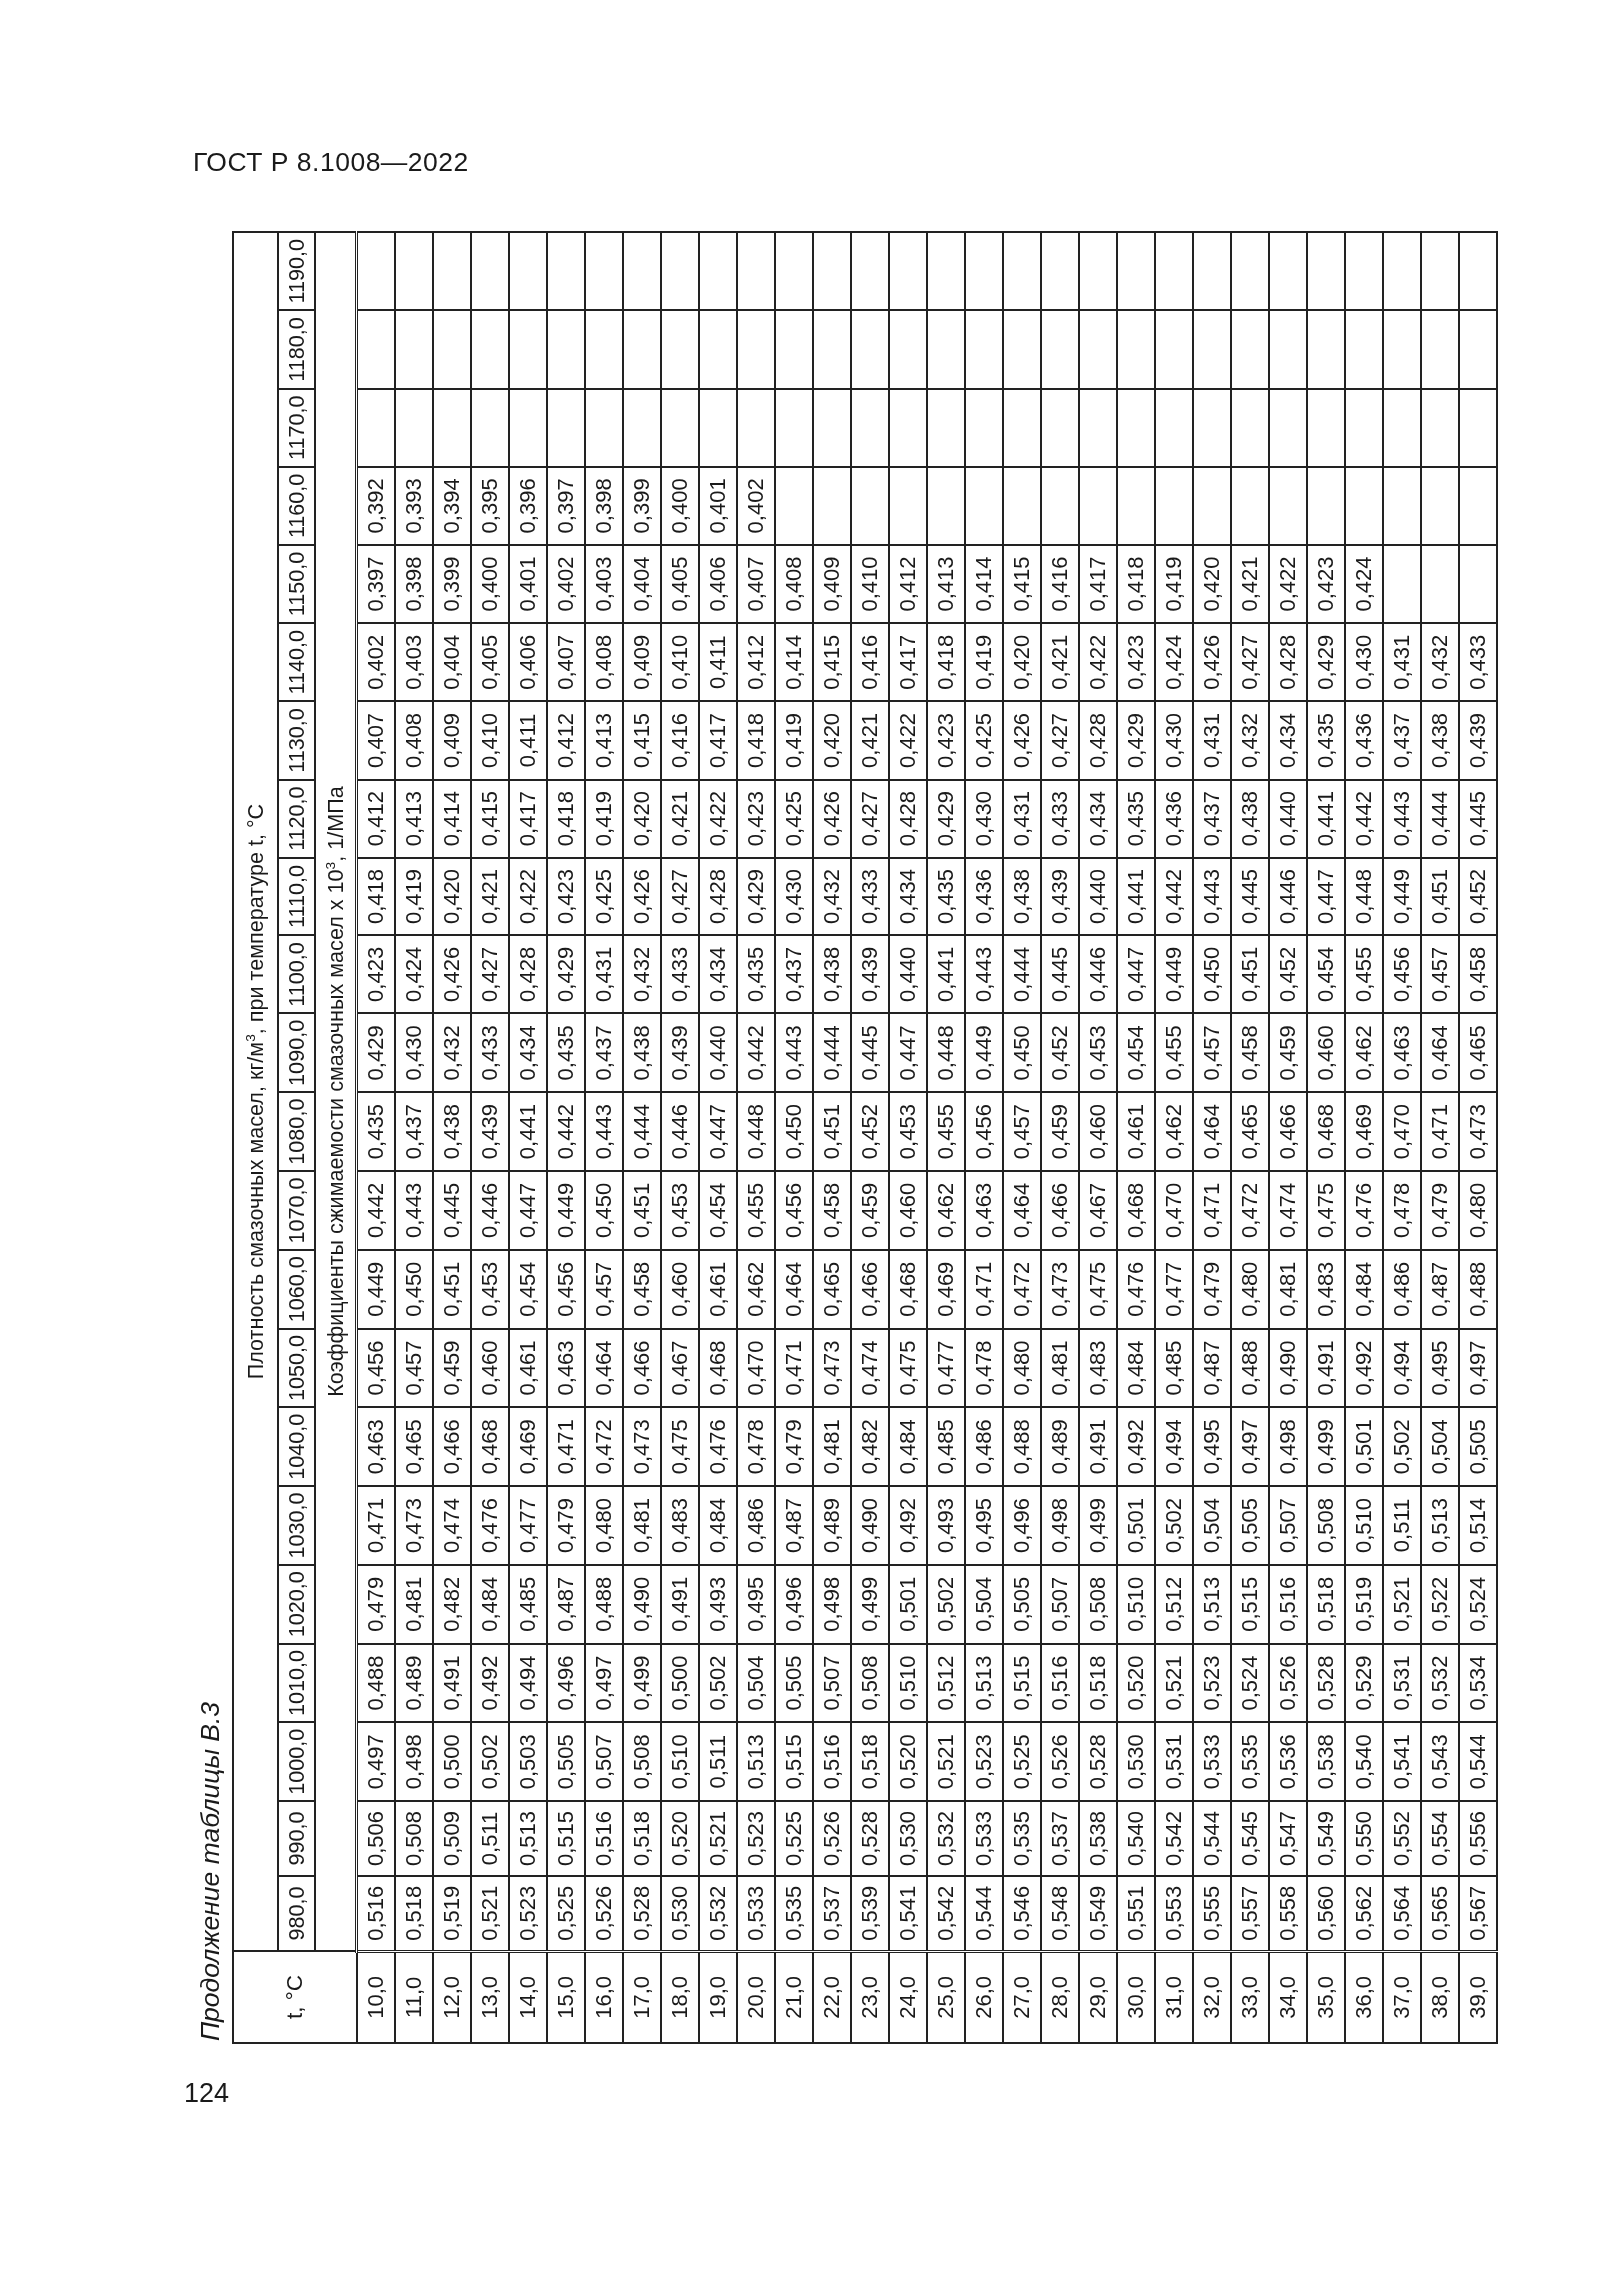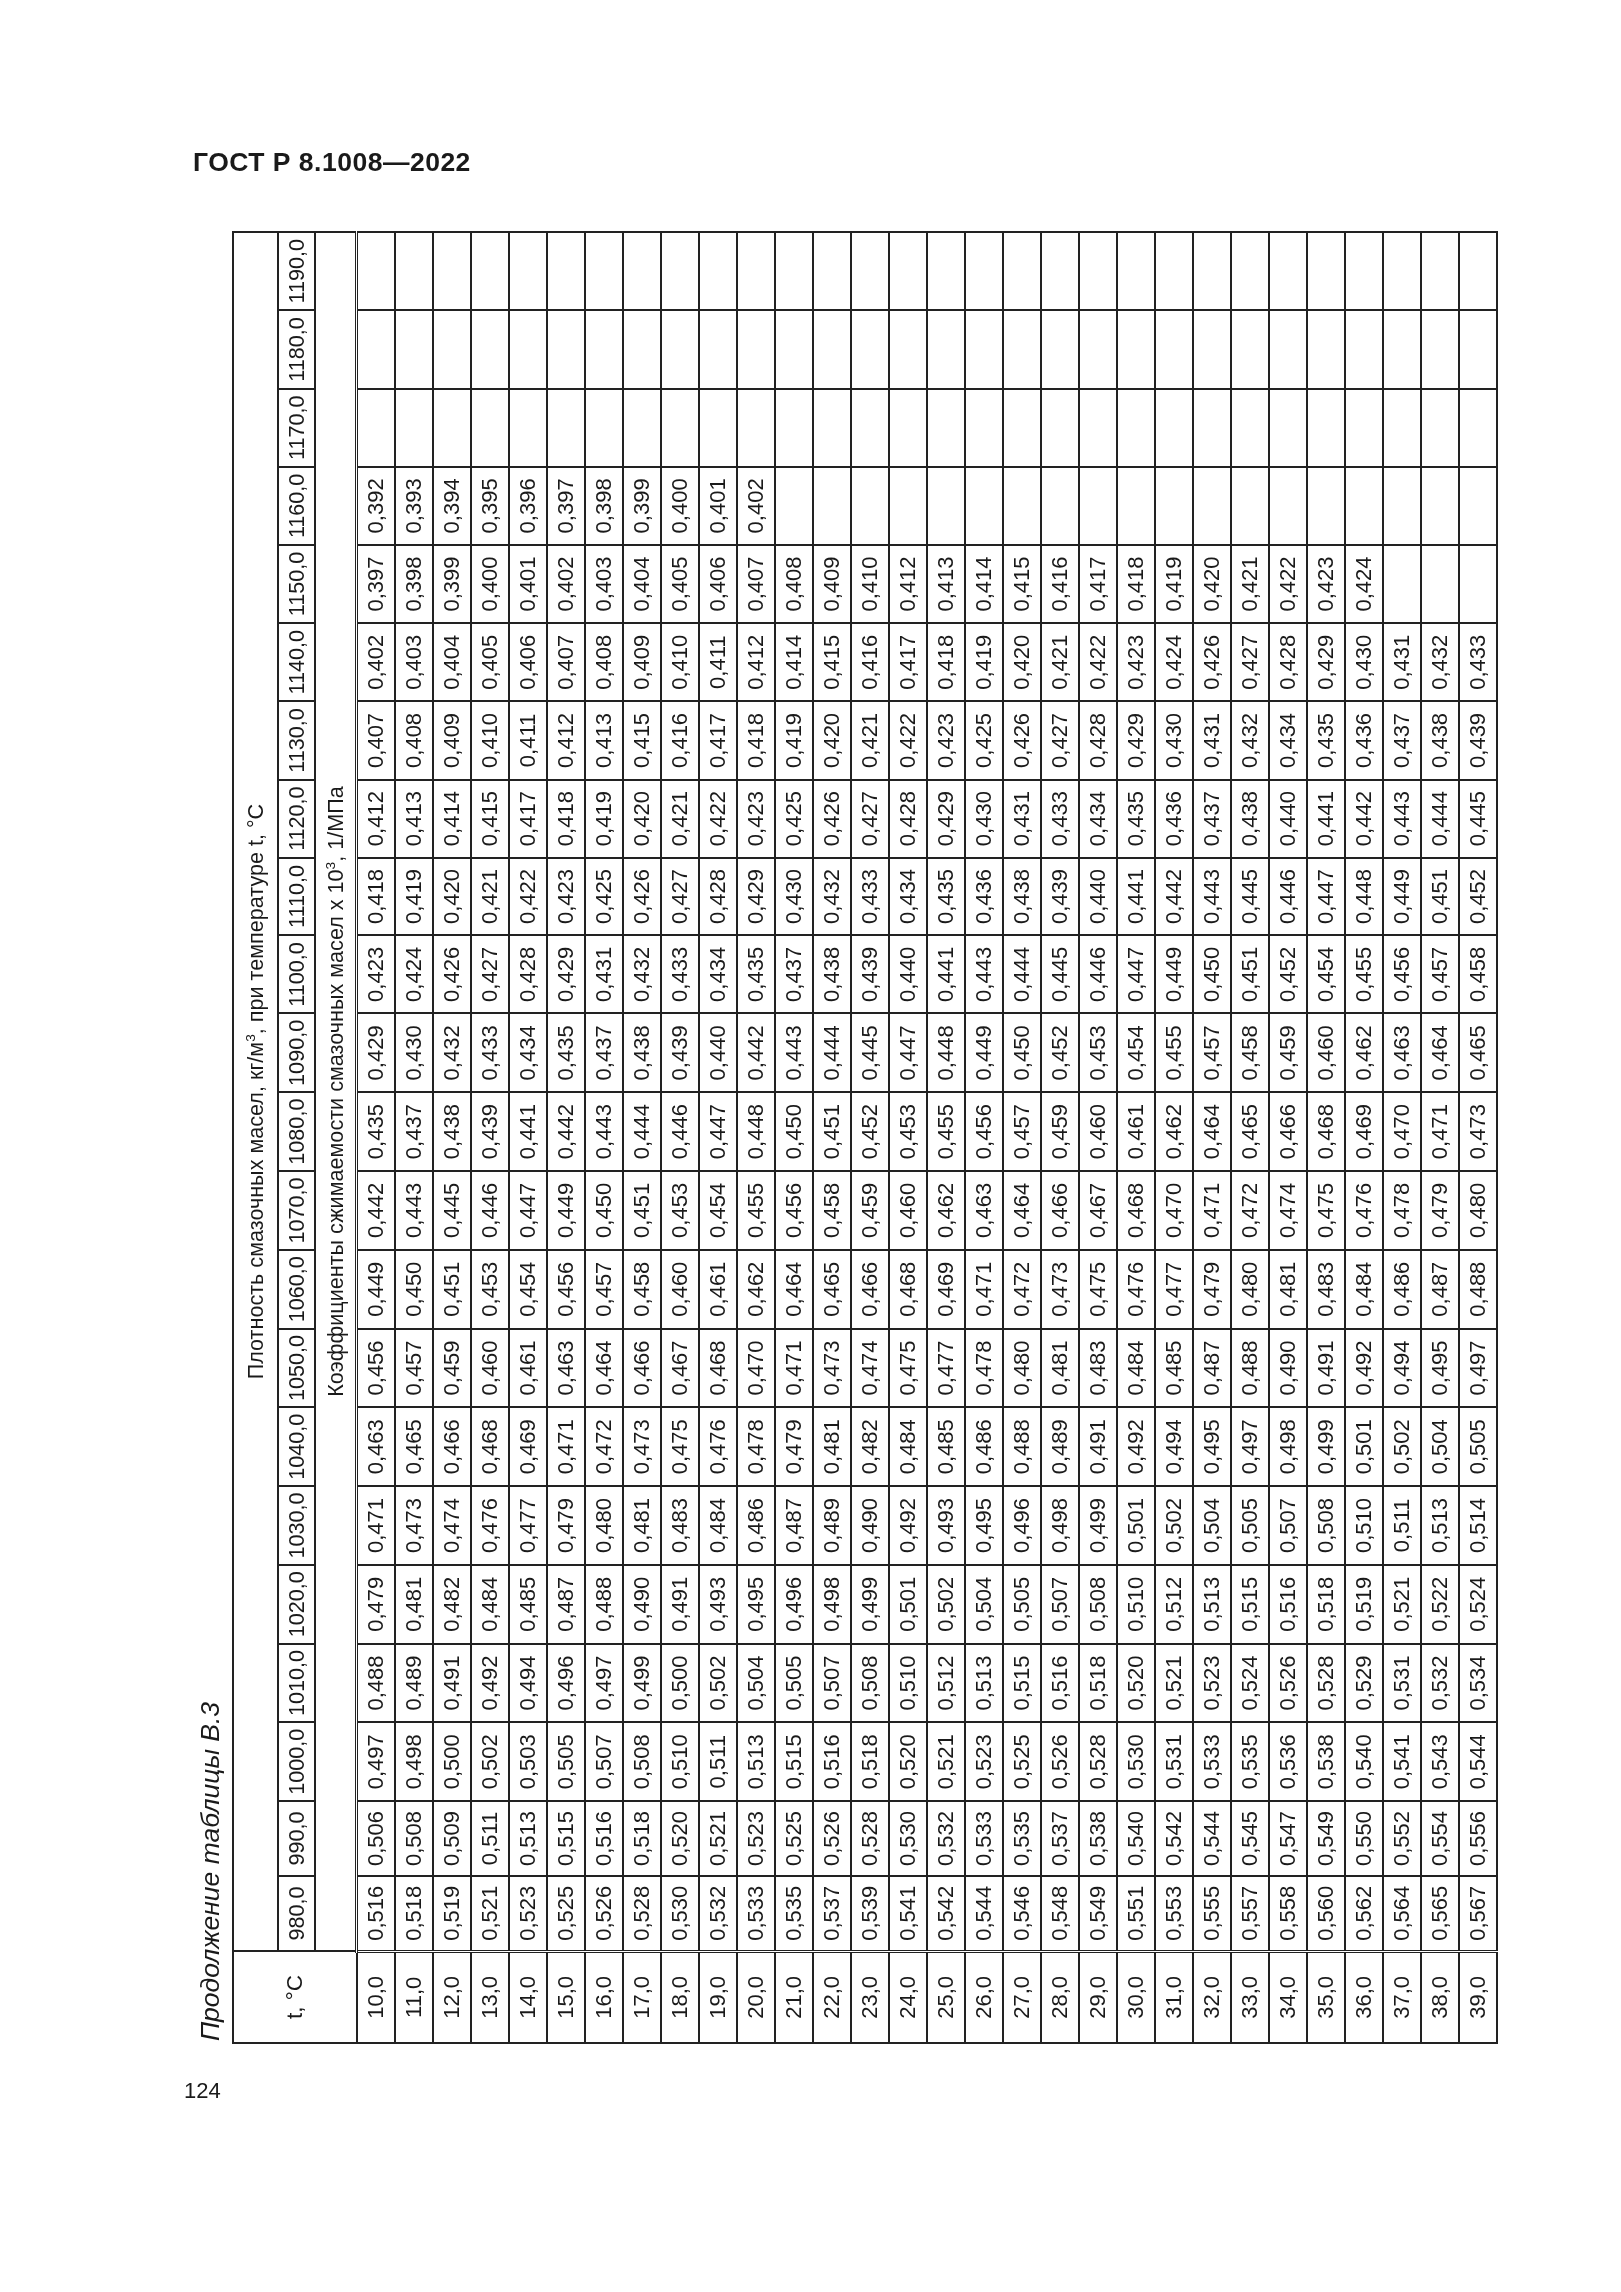--- a/index.html
+++ b/index.html
@@ -1,19 +1,19 @@
 <!DOCTYPE html>
 <html><head>
 <meta charset="utf-8">
 <style>
   html, body { margin: 0; padding: 0; background: #ffffff; }
   body { width: 1621px; height: 2293px; position: relative; overflow: hidden;
          font-family: "Liberation Sans", "DejaVu Sans", sans-serif; color: #1a1a1a; }
-  .doc-header { position: absolute; left: 193px; top: 147px; font-size: 26.5px; font-weight: bold; letter-spacing: 0.5px; }
-  .page-number { position: absolute; left: 184px; top: 2078px; font-size: 22px; }
+  .doc-header { position: absolute; left: 193px; top: 147px; font-size: 26.5px; font-weight: normal; letter-spacing: 0.5px; }
+  .page-number { position: absolute; left: 184px; top: 2078px; font-size: 27px; }
   
   .rot-wrap { position: absolute; left: 189px; top: 2044px; width: 1813px; height: 1333px;
               transform-origin: 0 0; transform: rotate(-90deg); }
   .caption { font-style: italic; font-size: 26.5px; height: 43px; line-height: 43px; padding-left: 2.9px; }
   table { border-collapse: collapse; table-layout: fixed; font-size: 22px; }
   td, th { border: 2px solid #222; text-align: center; padding: 0; height: 36px; font-weight: normal; white-space: nowrap; overflow: hidden; }
   th.t-head { width: 116px; font-size: 22.5px; }
   th.top-span { height: 43px; font-size: 21.6px; }
   th.dens { height: 35px; font-size: 21.6px; }
   th.sub-span { height: 39px; font-size: 21.6px; border-bottom: 3.9px double #222; }

